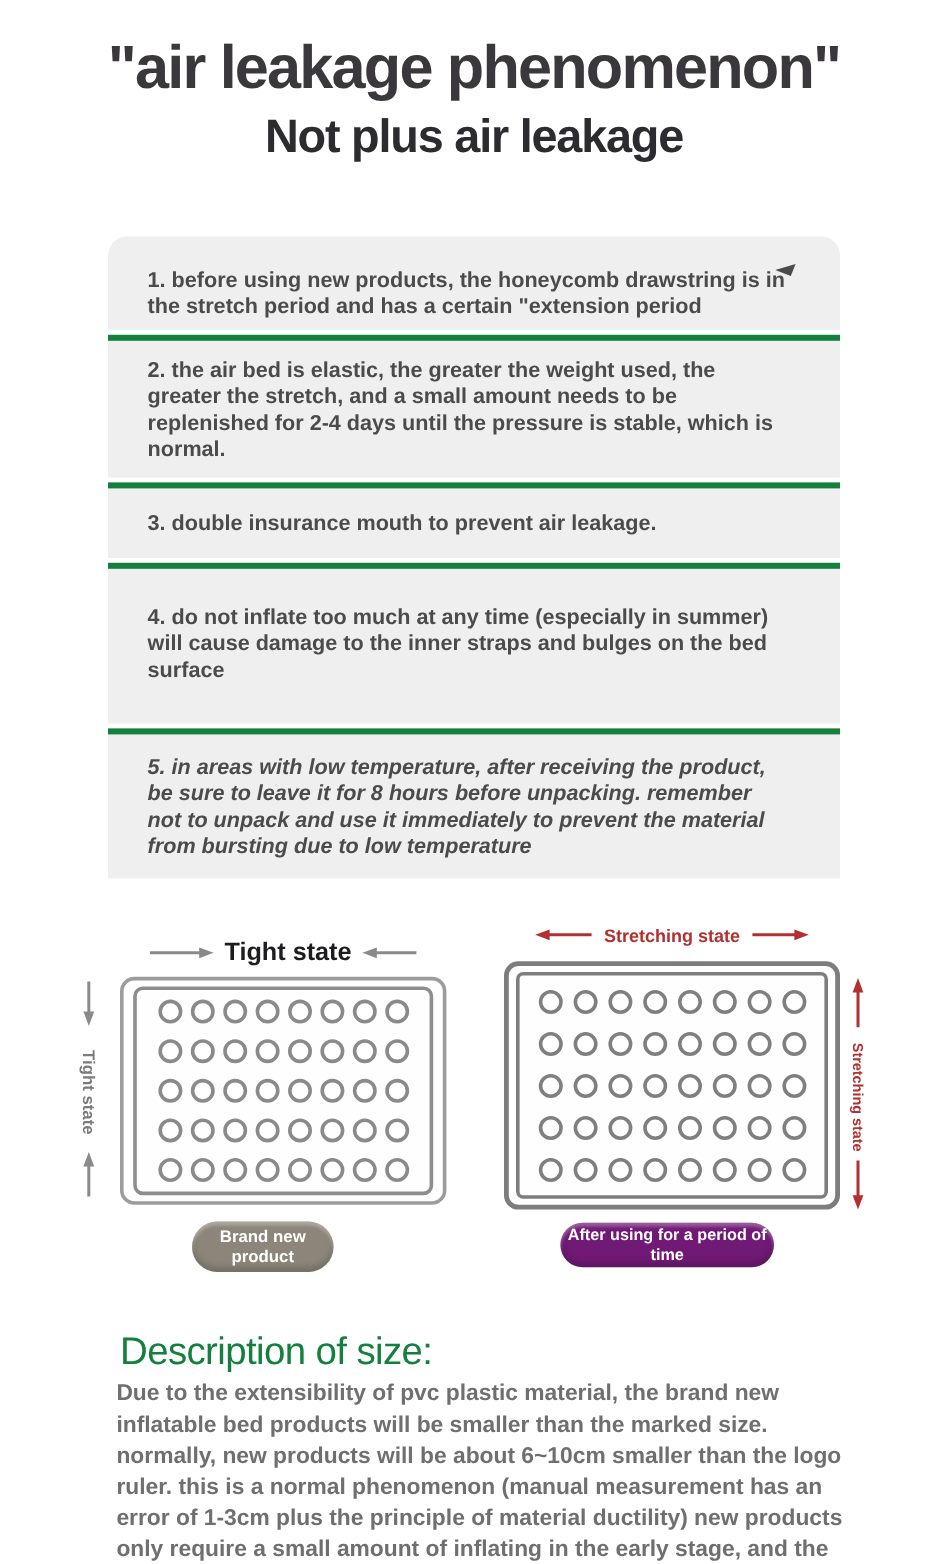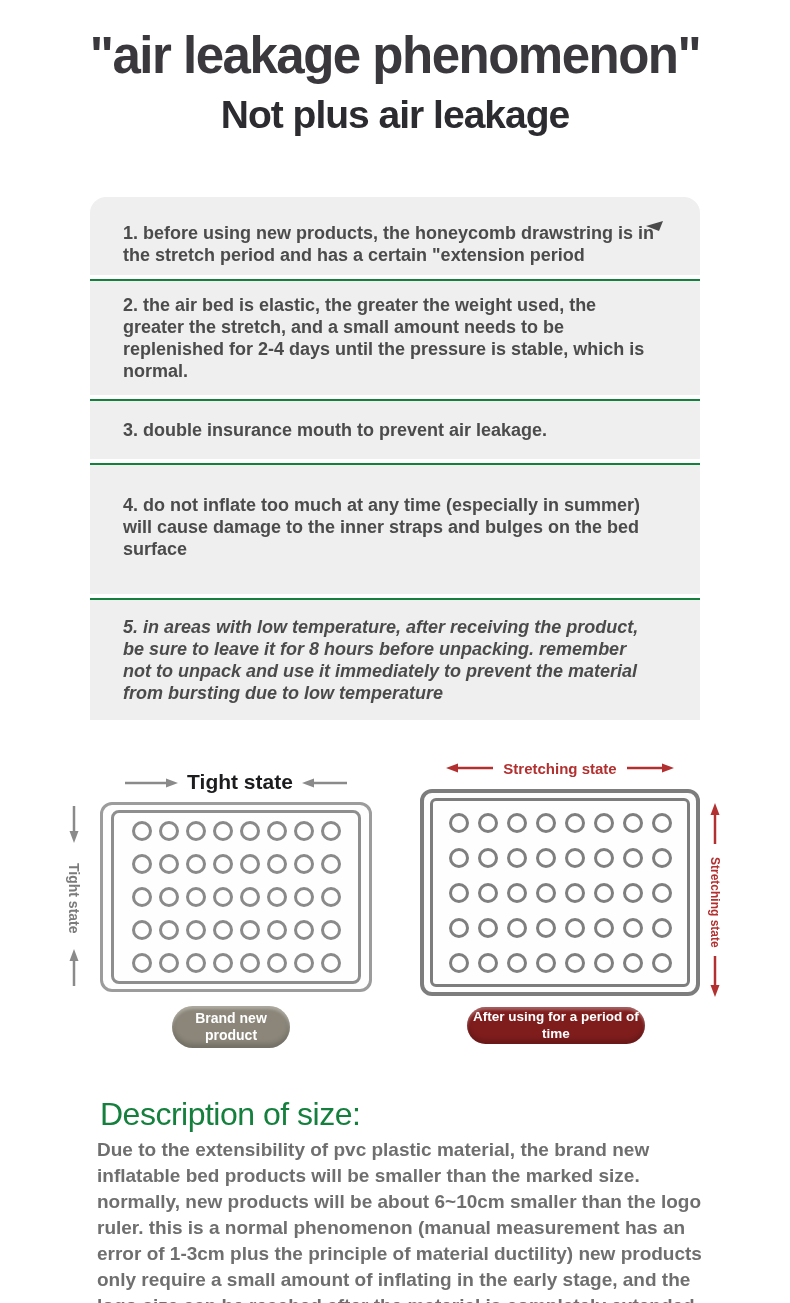--- a/index.html
+++ b/index.html
@@ -14,21 +14,21 @@
 
   
   .notices { margin:60px 90px 0 90px; position:relative; }
   .notice-item { background:#efeff0; color:#4b4b4b; font-size:18px; font-weight:bold;
                  line-height:22px; padding:13px 42px 13px 33px; }
   .notice-item:nth-child(1) { border-radius:16px 16px 0 0; padding-top:25px; padding-bottom:9px; }
   .notice-item:nth-child(3) { padding-top:18px; padding-bottom:18px; }
   .notice-item:nth-child(4) { padding-top:29px; padding-bottom:34px; }
   .notice-item:nth-child(5) { padding-top:16px; padding-bottom:16px;font-style:italic; }
   .notice-item:last-child { border-radius:0 0 16px 16px; }
-  .notice-item + .notice-item { margin-top:4px; border-top:2px solid #15803d; }
+  .notice-item + .notice-item { margin-top:4px; border-top:5px solid #15803d; }
   .cursor-mark { position:absolute; top:20px; right:36px; }
 
   
   .diagram-zone { position:relative; height:308px; margin-top:34px; }
   .top-label { position:absolute; display:flex; align-items:center; gap:8px; }
   .tight-top { left:100px; top:16px; width:272px; justify-content:center;
                font-size:21px; font-weight:bold; color:#1d1d1f; }
   .stretch-top { left:420px; top:6px; width:280px; justify-content:center;
                  font-size:15px; font-weight:bold; color:#b23030; }
   .arrow-gray line { stroke:#8a8a8a; stroke-width:2.5; }
@@ -54,23 +54,23 @@
   .grid-left { column-gap:7px; row-gap:13px; }
   .grid-right { column-gap:9px; row-gap:15px; }
   .cell-circle { width:20px; height:20px; border-radius:50%; background:#ffffff; }
   .grid-left .cell-circle { border:3px solid #8a8a8a; }
   .grid-right .cell-circle { border:3px solid #7f7f7f; }
 
   .badge { position:absolute; display:flex; align-items:center; justify-content:center;
            text-align:center; color:#ffffff; font-weight:bold; border-radius:22px;
            background:#8b8679; line-height:1.25;
            box-shadow: inset 0 3px 3px rgba(255,255,255,0.3), inset 0 -4px 5px rgba(0,0,0,0.18); }
-  .badge-left { left:172px; top:252px; width:118px; height:42px; font-size:14px; padding:0 10px; }
+  .badge-left { left:160px; top:252px; width:118px; height:42px; font-size:14px; padding:0 10px; }
   .badge-right { left:467px; top:253px; width:178px; height:37px; font-size:13.5px; padding:0 6px;
-                 background:#7f1d1d; }
+                 background:#701a75; }
 
   
   .size-desc { margin:34px 90px 0 100px; }
   .size-heading { font-size:32px; font-weight:normal; color:#15803d; letter-spacing:-0.5px; }
   .size-body { margin-top:4px; margin-left:-3px; width:608px; font-size:19px; font-weight:bold;
                color:#6f6f6f; line-height:26px; }
 </style>
 </head>
 <body>
 

